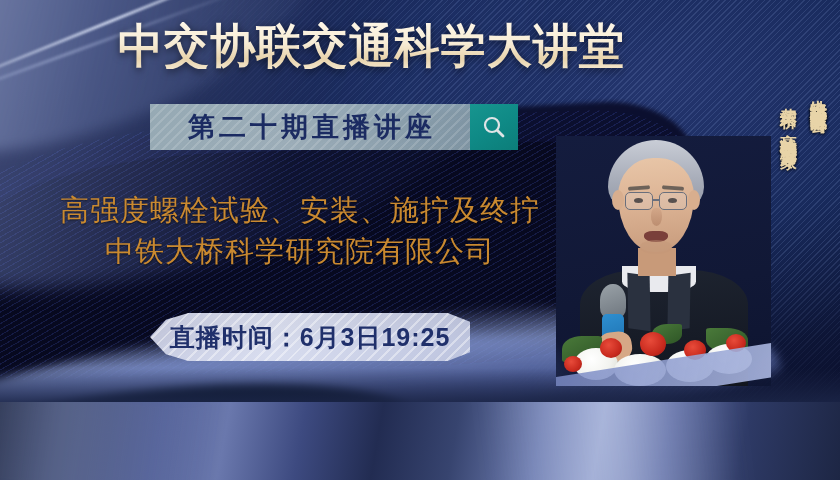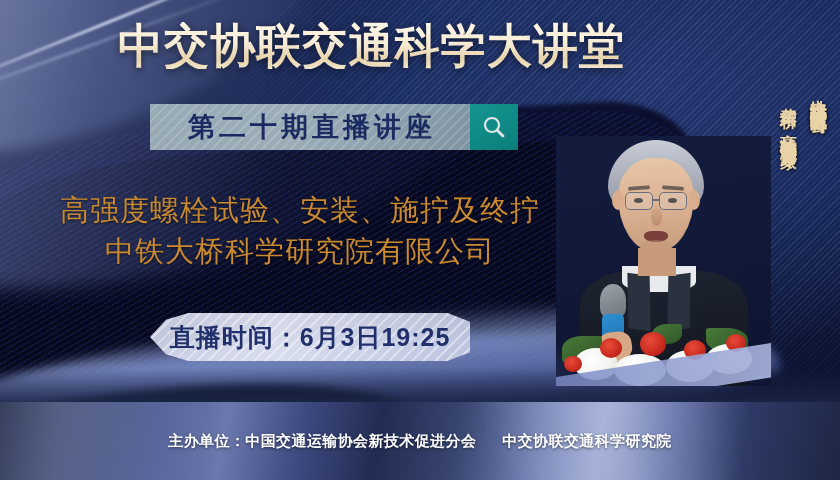--- a/index.html
+++ b/index.html
@@ -446,19 +446,14 @@
 
   <div class="time-pill">
     <span class="time-text">直播时间：6月3日19:25</span>
   </div>
 
   <div class="vcol vcol-org">中铁大桥科学研究院有限公司</div>
   <div class="vcol vcol-name">黄绍桥  高栓试验研究首席专家</div>
 
   <div class="footer-fade"></div>
   <div class="footer-band"></div>
-  <div class="footer-text">
-    <span>主办单位：中国交通运输协会新技术促进分会</span>
-    <span class="gap"></span>
-    <span>中交协联交通科学研究院</span>
-  </div>
 
 </div>
 
 </body></html>

